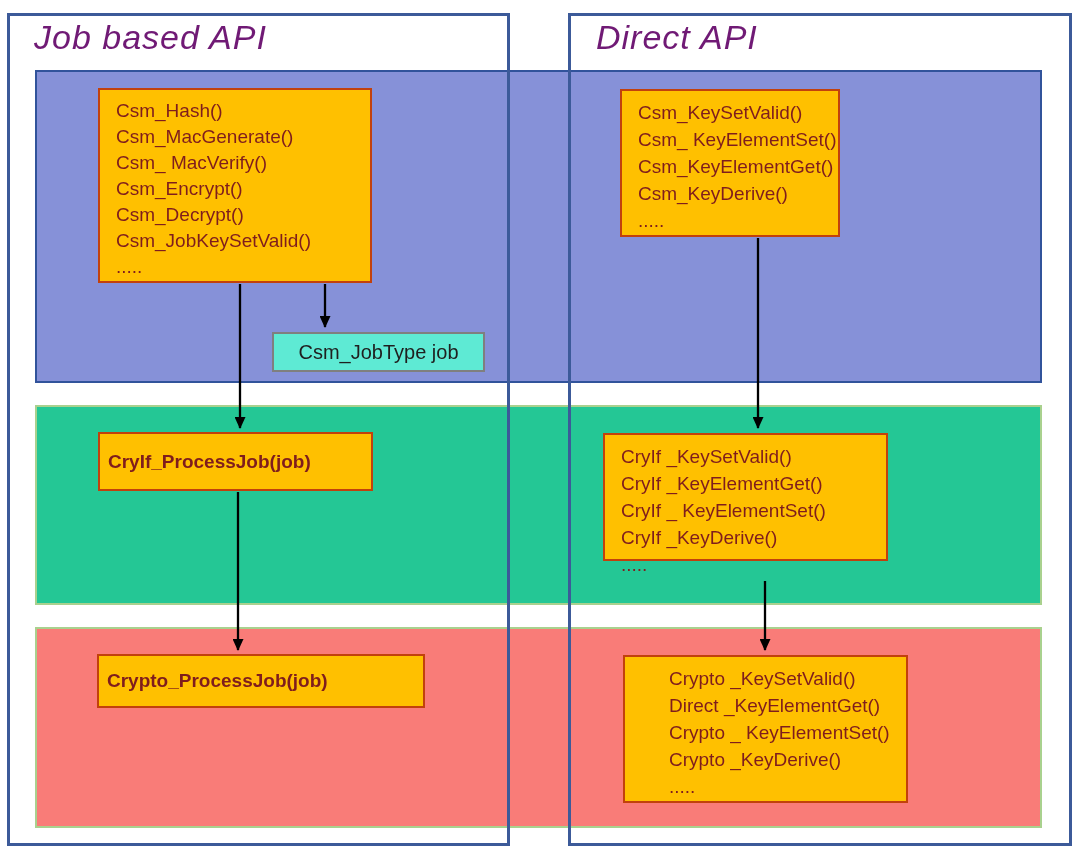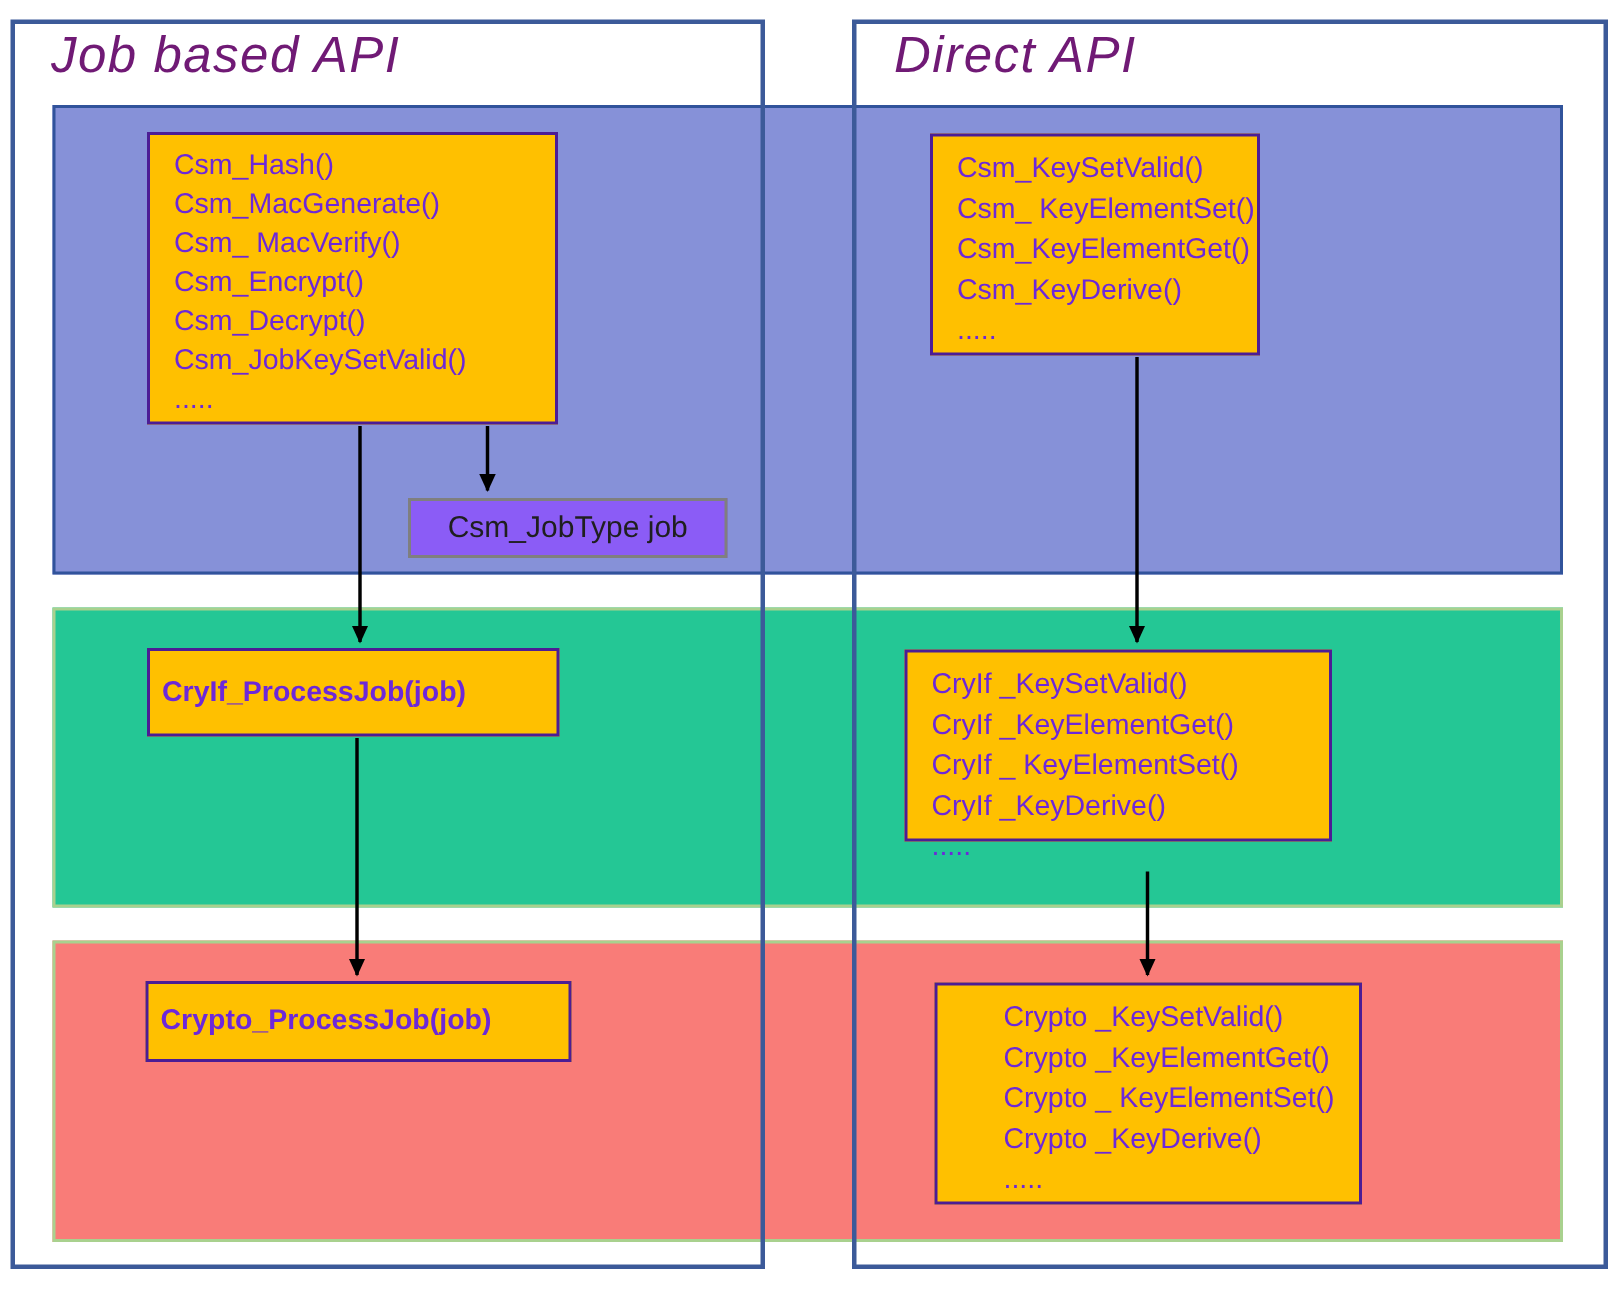--- a/index.html
+++ b/index.html
@@ -21,40 +21,40 @@
   }
   .title-left  { left:34px;  top:18px; }
   .title-right { left:596px; top:18px; }
   
   .band { position:absolute; left:35px; width:1007px; z-index:1; }
   .band-csm    { top:70px;  height:313px; background:#8691D8; border:2px solid #31539B; }
   .band-cryif  { top:405px; height:200px; background:#24C795; border:2px solid #A9D18E; }
   .band-crypto { top:627px; height:201px; background:#F97C78; border:2px solid #A9D18E; }
   
   .obox {
-    position:absolute; z-index:5; background:#FFC000; border:2px solid #4c1d95;
-    color:#6d28d9; font-size:19px;
+    position:absolute; z-index:5; background:#FFC000; border:2px solid #c2410c;
+    color:#7f1d1d; font-size:19px;
   }
   .multi { padding:8px 4px 0 16px; }
   .api-line { white-space:nowrap; }
   .box-csm-job    { left:98px;  top:88px;  width:274px; height:195px; }
   .box-csm-job    .api-line { line-height:26px; }
   .box-csm-key    { left:620px; top:89px;  width:220px; height:148px; }
   .box-csm-key    .api-line { line-height:27px; }
   .box-cryif-key  { left:603px; top:433px; width:285px; height:128px; }
   .box-cryif-key  .api-line { line-height:27px; }
   .box-crypto-key { left:623px; top:655px; width:285px; height:148px; }
   .box-crypto-key .api-line { line-height:27px;margin-left:28px; }
   .single { display:flex; align-items:center; padding-left:8px; white-space:nowrap;font-weight:bold; }
   .box-cryif-job  { left:98px;  top:432px; width:275px; height:59px; }
-  .box-crypto-job { left:97px;  top:654px; width:284px; height:54px; }
+  .box-crypto-job { left:97px;  top:654px; width:328px; height:54px; }
   
   .jobtype {
     position:absolute; z-index:5; left:272px; top:332px; width:213px; height:40px;
-    background:#8b5cf6; border:2px solid #7F7F7F; color:#1f1f1f;
+    background:#5eead4; border:2px solid #7F7F7F; color:#1f1f1f;
     display:flex; align-items:center; justify-content:center; font-size:20px; white-space:nowrap;
   }
   
   .arrows { position:absolute; left:0; top:0; z-index:6; pointer-events:none; }
 </style>
 </head>
 <body>
 
 <div class="canvas">
 
@@ -92,21 +92,21 @@
       <div class="api-line">CryIf _KeyElementGet()</div>
       <div class="api-line">CryIf _ KeyElementSet()</div>
       <div class="api-line">CryIf _KeyDerive()</div>
       <div class="api-line">.....</div>
     </div>
   <div class="obox single box-crypto-job">
     <span>Crypto_ProcessJob(job)</span>
   </div>
   <div class="obox multi box-crypto-key">
       <div class="api-line">Crypto _KeySetValid()</div>
-      <div class="api-line">Crypto _KeyElementGet()</div>
+      <div class="api-line">Direct _KeyElementGet()</div>
       <div class="api-line">Crypto _ KeyElementSet()</div>
       <div class="api-line">Crypto _KeyDerive()</div>
       <div class="api-line">.....</div>
     </div>
 
   <div class="jobtype">
     <span>Csm_JobType job</span>
   </div>
 
   <svg class="arrows" width="1080" height="864">

